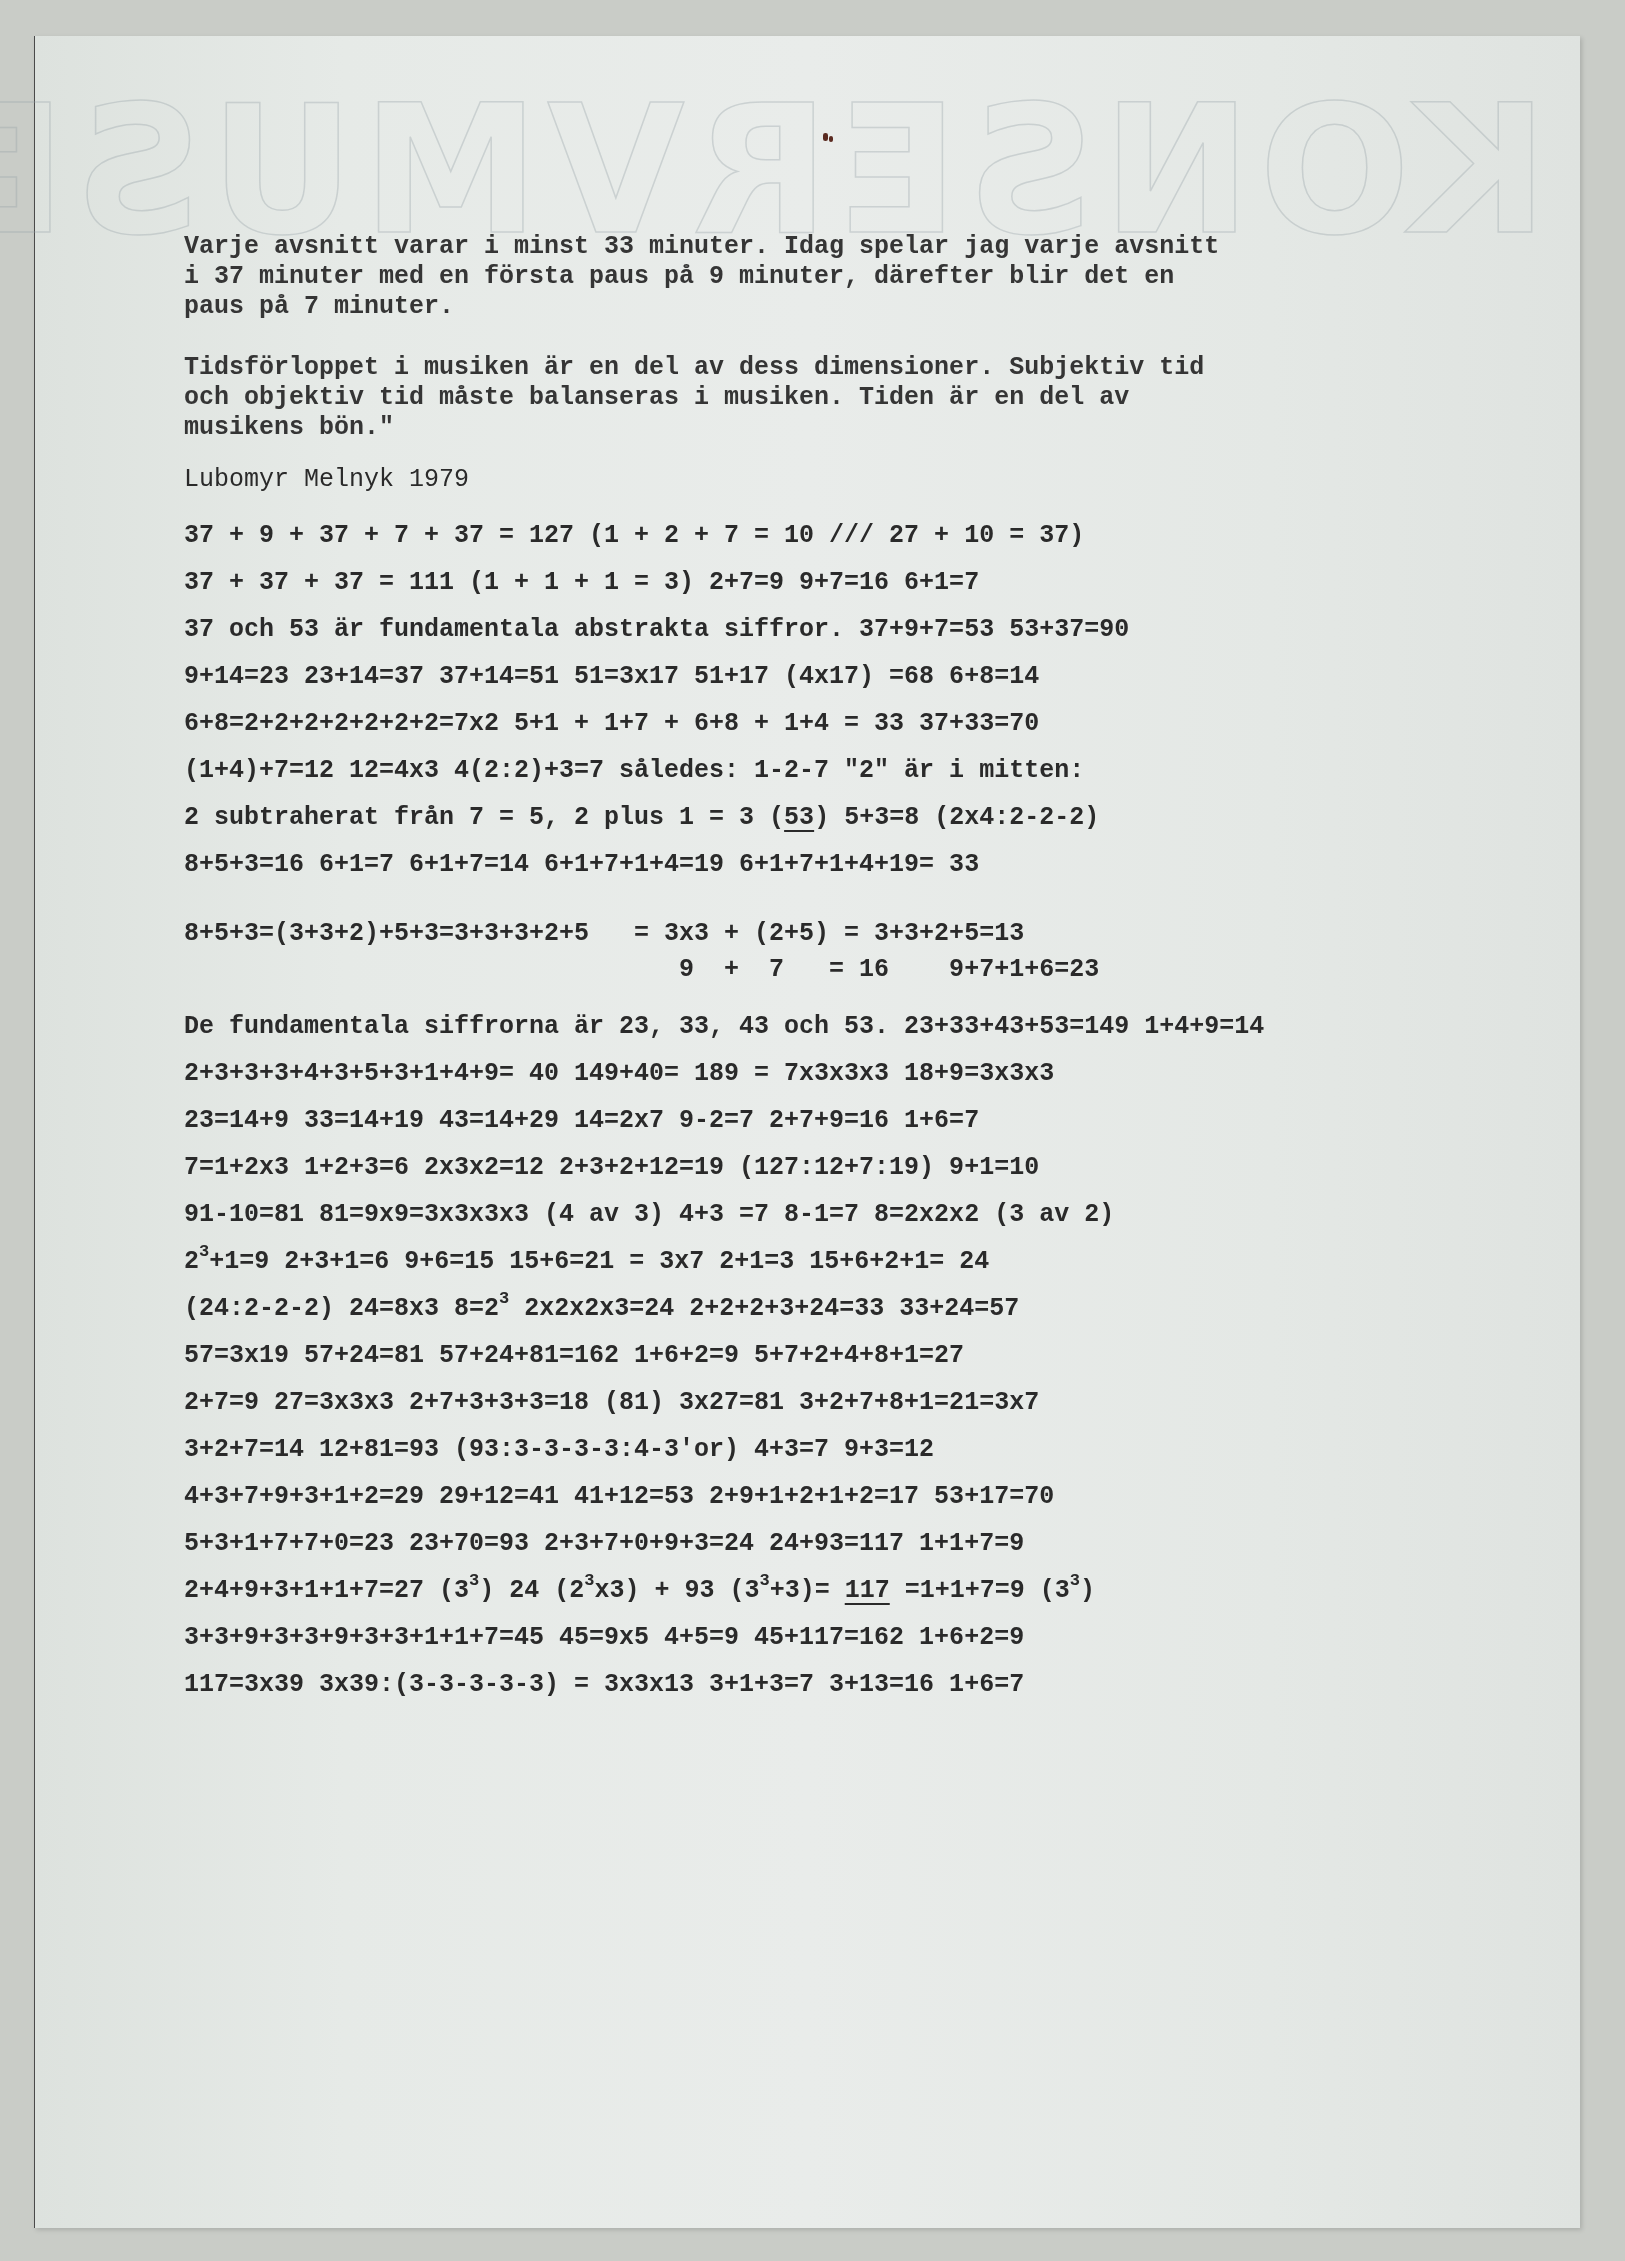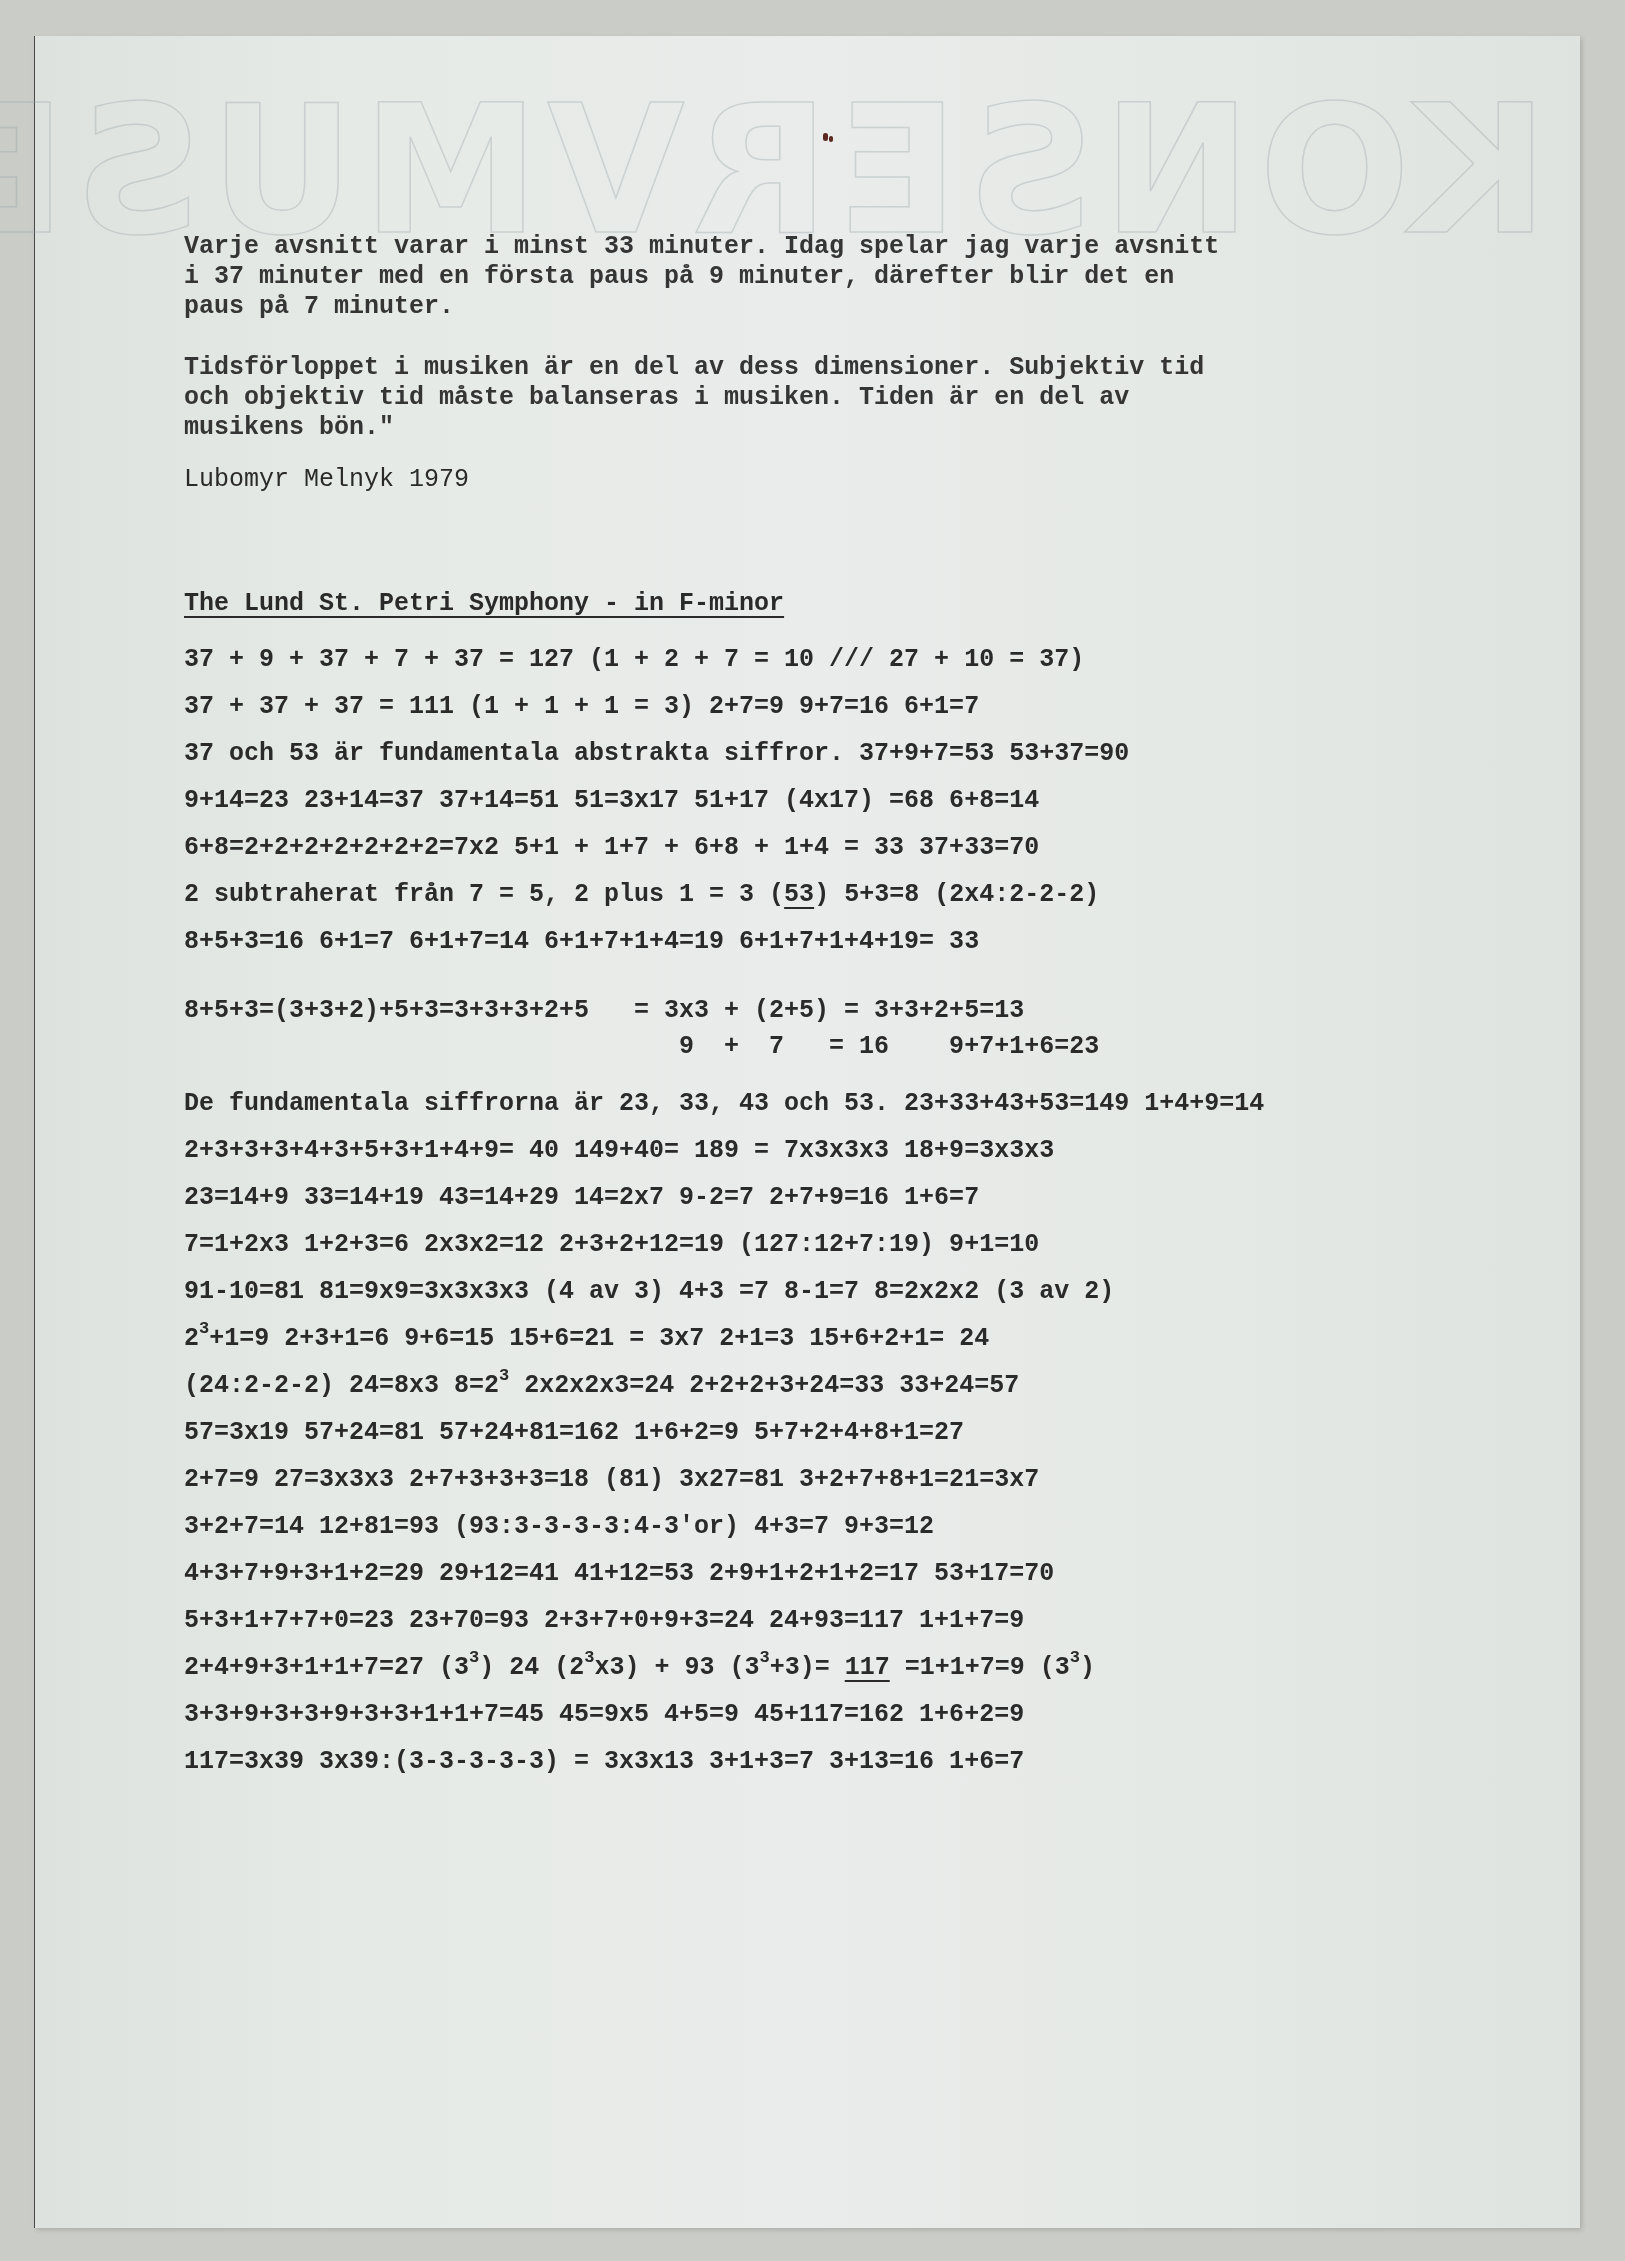--- a/index.html
+++ b/index.html
@@ -79,28 +79,28 @@
 
 <div class="content">
   <p class="para">Varje avsnitt varar i minst 33 minuter. Idag spelar jag varje avsnitt
 i 37 minuter med en första paus på 9 minuter, därefter blir det en
 paus på 7 minuter.</p>
   <p class="para">Tidsförloppet i musiken är en del av dess dimensioner. Subjektiv tid
 och objektiv tid måste balanseras i musiken. Tiden är en del av
 musikens bön."</p>
   <div class="signature">Lubomyr Melnyk 1979</div>
 
-  <div class="section-title">The Lund St. Petri Symphony - in F-minor</div>
 
   <div class="eq-list">
     <div class="eq">37 + 9 + 37 + 7 + 37 = 127 (1 + 2 + 7 = 10 /// 27 + 10 = 37)</div>
     <div class="eq">37 + 37 + 37 = 111 (1 + 1 + 1 = 3) 2+7=9 9+7=16 6+1=7</div>
     <div class="eq">37 och 53 är fundamentala abstrakta siffror. 37+9+7=53 53+37=90</div>
     <div class="eq">9+14=23 23+14=37 37+14=51 51=3x17 51+17 (4x17) =68 6+8=14</div>
     <div class="eq">6+8=2+2+2+2+2+2+2=7x2 5+1 + 1+7 + 6+8 + 1+4 = 33 37+33=70</div>
+    <div class="eq">(1+4)+7=12 12=4x3 4(2:2)+3=7 således: 1-2-7 "2" är i mitten:</div>
     <div class="eq"><span>2 subtraherat från 7 = 5, 2 plus 1 = 3 (</span><span class="u">53</span><span>) 5+3=8 (2x4:2-2-2)</span></div>
     <div class="eq">8+5+3=16 6+1=7 6+1+7=14 6+1+7+1+4=19 6+1+7+1+4+19= 33</div>
     <div class="eq gap">8+5+3=(3+3+2)+5+3=3+3+3+2+5   = 3x3 + (2+5) = 3+3+2+5=13</div>
     <div class="eq sub">                                 9  +  7   = 16    9+7+1+6=23</div>
     <div class="eq gap2">De fundamentala siffrorna är 23, 33, 43 och 53. 23+33+43+53=149 1+4+9=14</div>
     <div class="eq">2+3+3+3+4+3+5+3+1+4+9= 40 149+40= 189 = 7x3x3x3 18+9=3x3x3</div>
     <div class="eq">23=14+9 33=14+19 43=14+29 14=2x7 9-2=7 2+7+9=16 1+6=7</div>
     <div class="eq">7=1+2x3 1+2+3=6 2x3x2=12 2+3+2+12=19 (127:12+7:19) 9+1=10</div>
     <div class="eq">91-10=81 81=9x9=3x3x3x3 (4 av 3) 4+3 =7 8-1=7 8=2x2x2 (3 av 2)</div>
     <div class="eq"><span>2</span><sup>3</sup><span>+1=9 2+3+1=6 9+6=15 15+6=21 = 3x7 2+1=3 15+6+2+1= 24</span></div>

